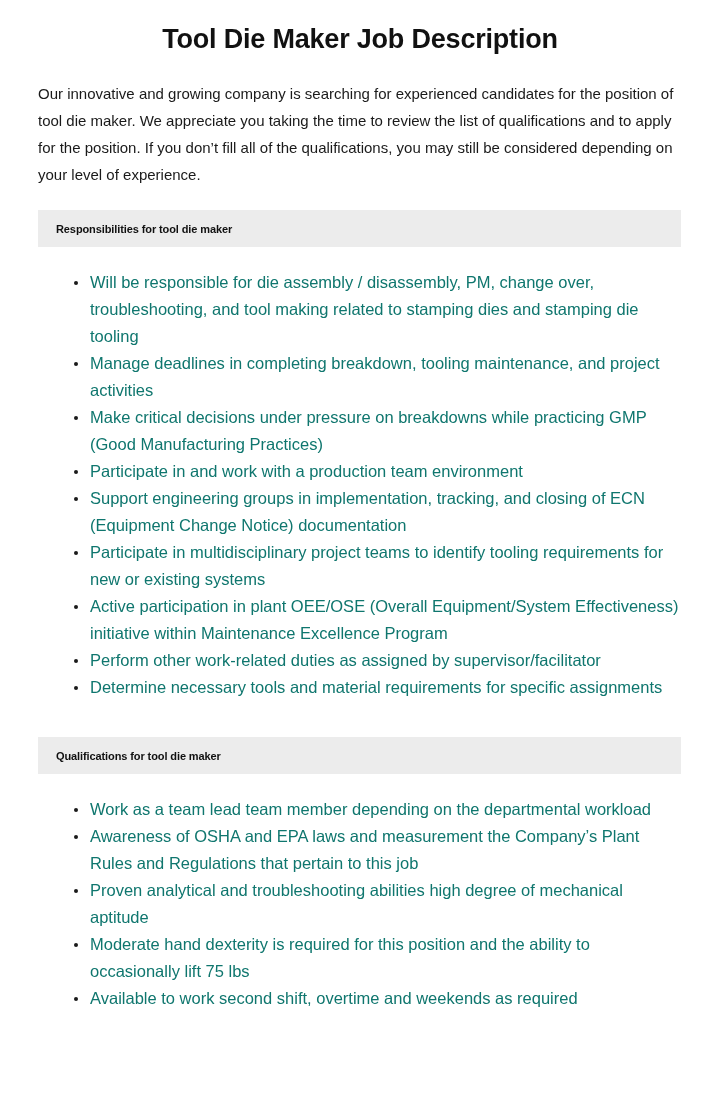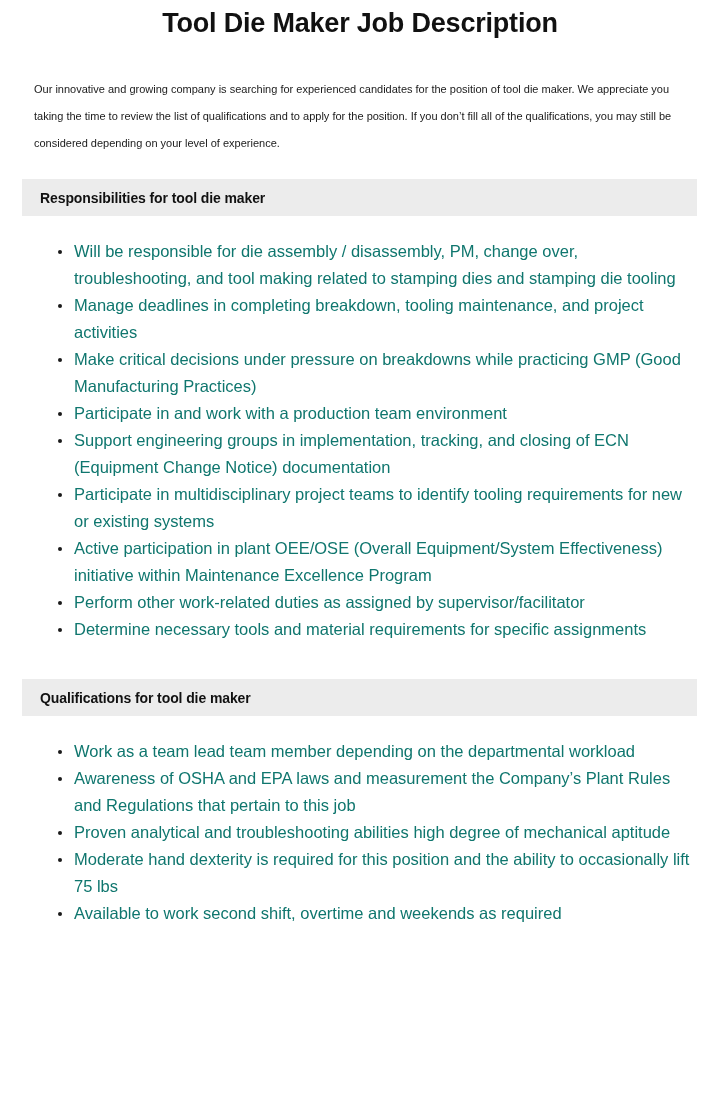--- a/index.html
+++ b/index.html
@@ -11,60 +11,60 @@
     width: 720px;
     min-height: 1110px;
     font-family: "Liberation Sans", sans-serif;
     color: #1a1a1a;
     -webkit-font-smoothing: antialiased;
   }
 
   .page {
     width: 720px;
     box-sizing: border-box;
-    padding: 0;
+    padding: 16px;
     overflow: hidden;
   }
 
   .doc-title {
     margin: 0;
     padding: 6px 22px 0 22px;
     font-size: 27px;
     font-weight: bold;
     line-height: 34px;
     text-align: center;
     letter-spacing: -0.2px;
     color: #111111;
   }
 
   .intro {
-    margin: 12px;
+    margin: 0;
     padding: 24px 24px 0 22px;
-    font-size: 11px;
+    font-size: 15px;
     line-height: 27px;
     color: #1a1a1a;
   }
 
   .section {
     margin: 0;
     padding: 0;
   }
 
   .section-header {
     margin: 22px 23px 0 22px;
     background: #ececec;
     height: 37px;
     display: flex;
     align-items: center;
     padding: 0 0 0 18px;
     box-sizing: border-box;
   }
 
   .section-header-label {
-    font-size: 14px;
+    font-size: 11px;
     font-weight: bold;
     line-height: 20px;
     color: #111111;
     letter-spacing: -0.1px;
   }
 
   ul.bullet-list {
     margin: 0;
     padding: 22px 24px 0 58px;
     list-style: none;

